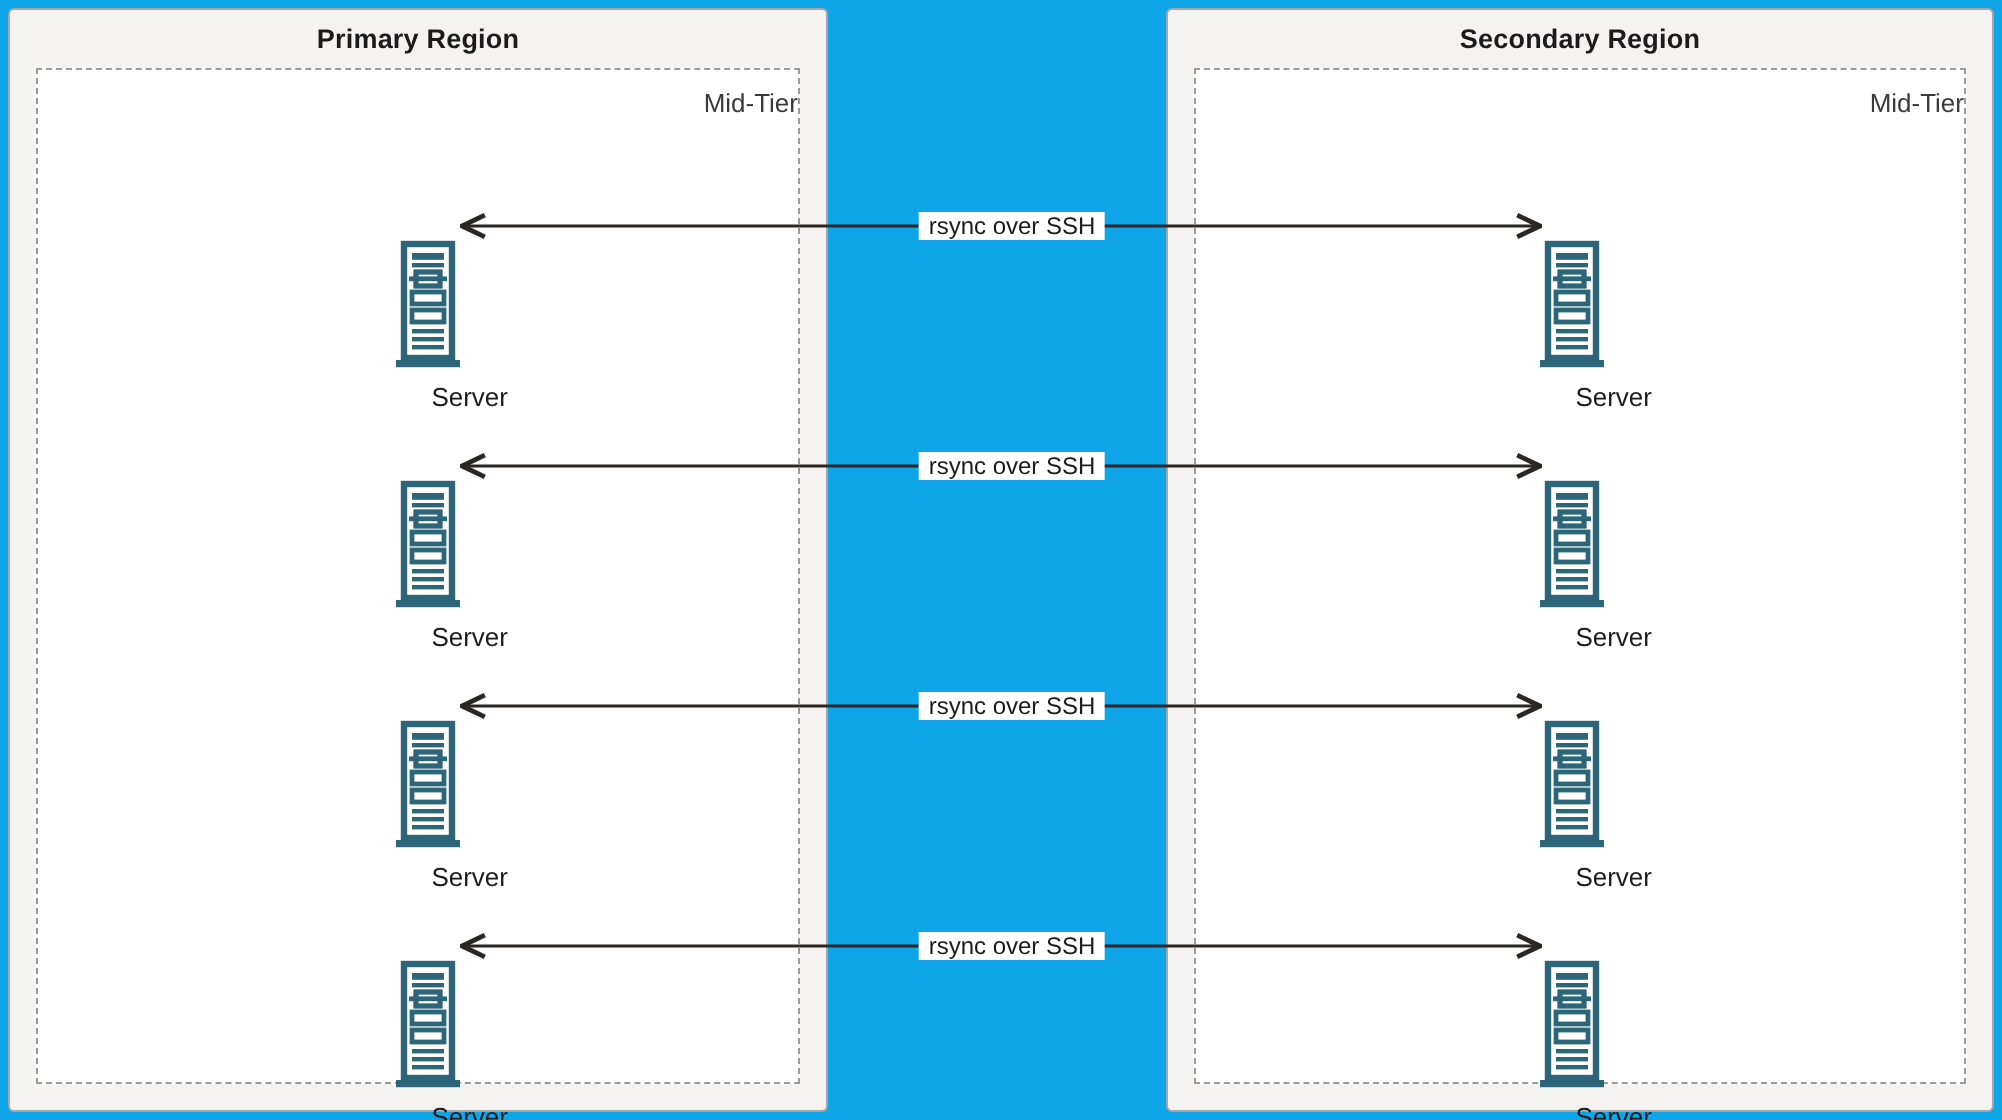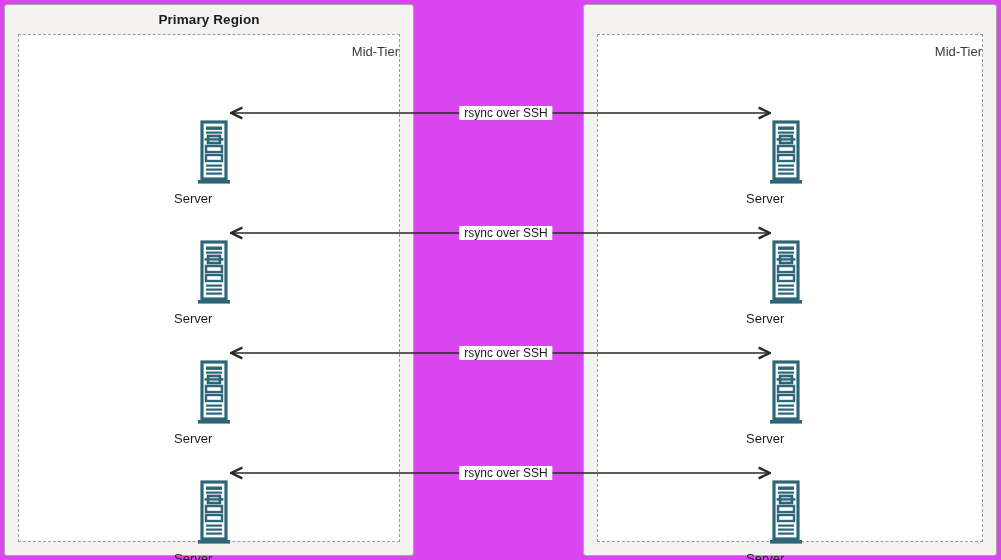--- a/index.html
+++ b/index.html
@@ -9,21 +9,21 @@
   }
   body {
     font-family: "Liberation Sans", "DejaVu Sans", sans-serif;
     -webkit-font-smoothing: antialiased;
   }
 
   #canvas {
     position: relative;
     width: 1001px;
     height: 560px;
-    background: #d946ef;
+    background: #0ea5e9;
     overflow: hidden;
   }
 
   
   .region {
     position: absolute;
     background: #f4f3f1;
     border: 1px solid #a6a6a6;
     border-radius: 3px;
     box-sizing: border-box;
@@ -72,21 +72,21 @@
     text-align: right;
     font-size: 13px;
     font-weight: normal;
     color: #3a3a3a;
   }
 
   
   .node {
     position: absolute;
     width: 80px;
-    text-align: left;
+    text-align: right;
   }
   .node .icon-wrap {
     display: block;
     height: 68px;
     line-height: 0;
   }
   .node svg { display: block; margin: 0 auto; }
   .node-label {
     display: block;
     margin-top: 3px;
@@ -211,20 +211,21 @@
             <rect x="14" y="52.5" width="16" height="2.2" fill="#2d6678"></rect>
             <rect x="6" y="60" width="32" height="3.6" fill="#2d6678"></rect>
           </svg>
         </span>
         <span class="node-label">Server</span>
       </div>
     </div>
   </div>
 
   <div class="region" id="region-secondary">
+    <div class="region-title">Secondary Region</div>
 
     <div class="tier">
       <div class="tier-title">Mid-Tier</div>
 
       <div class="node col-right row1">
         <span class="icon-wrap">
           <svg width="44" height="68" viewBox="0 0 44 68" xmlns="http://www.w3.org/2000/svg">
             <rect x="10" y="2" width="24" height="57" fill="#ffffff" stroke="#2d6678" stroke-width="3.2"></rect>
             <rect x="14" y="6.5" width="16" height="3.4" fill="#2d6678"></rect>
             <rect x="14" y="11.5" width="16" height="2.2" fill="#2d6678"></rect>

